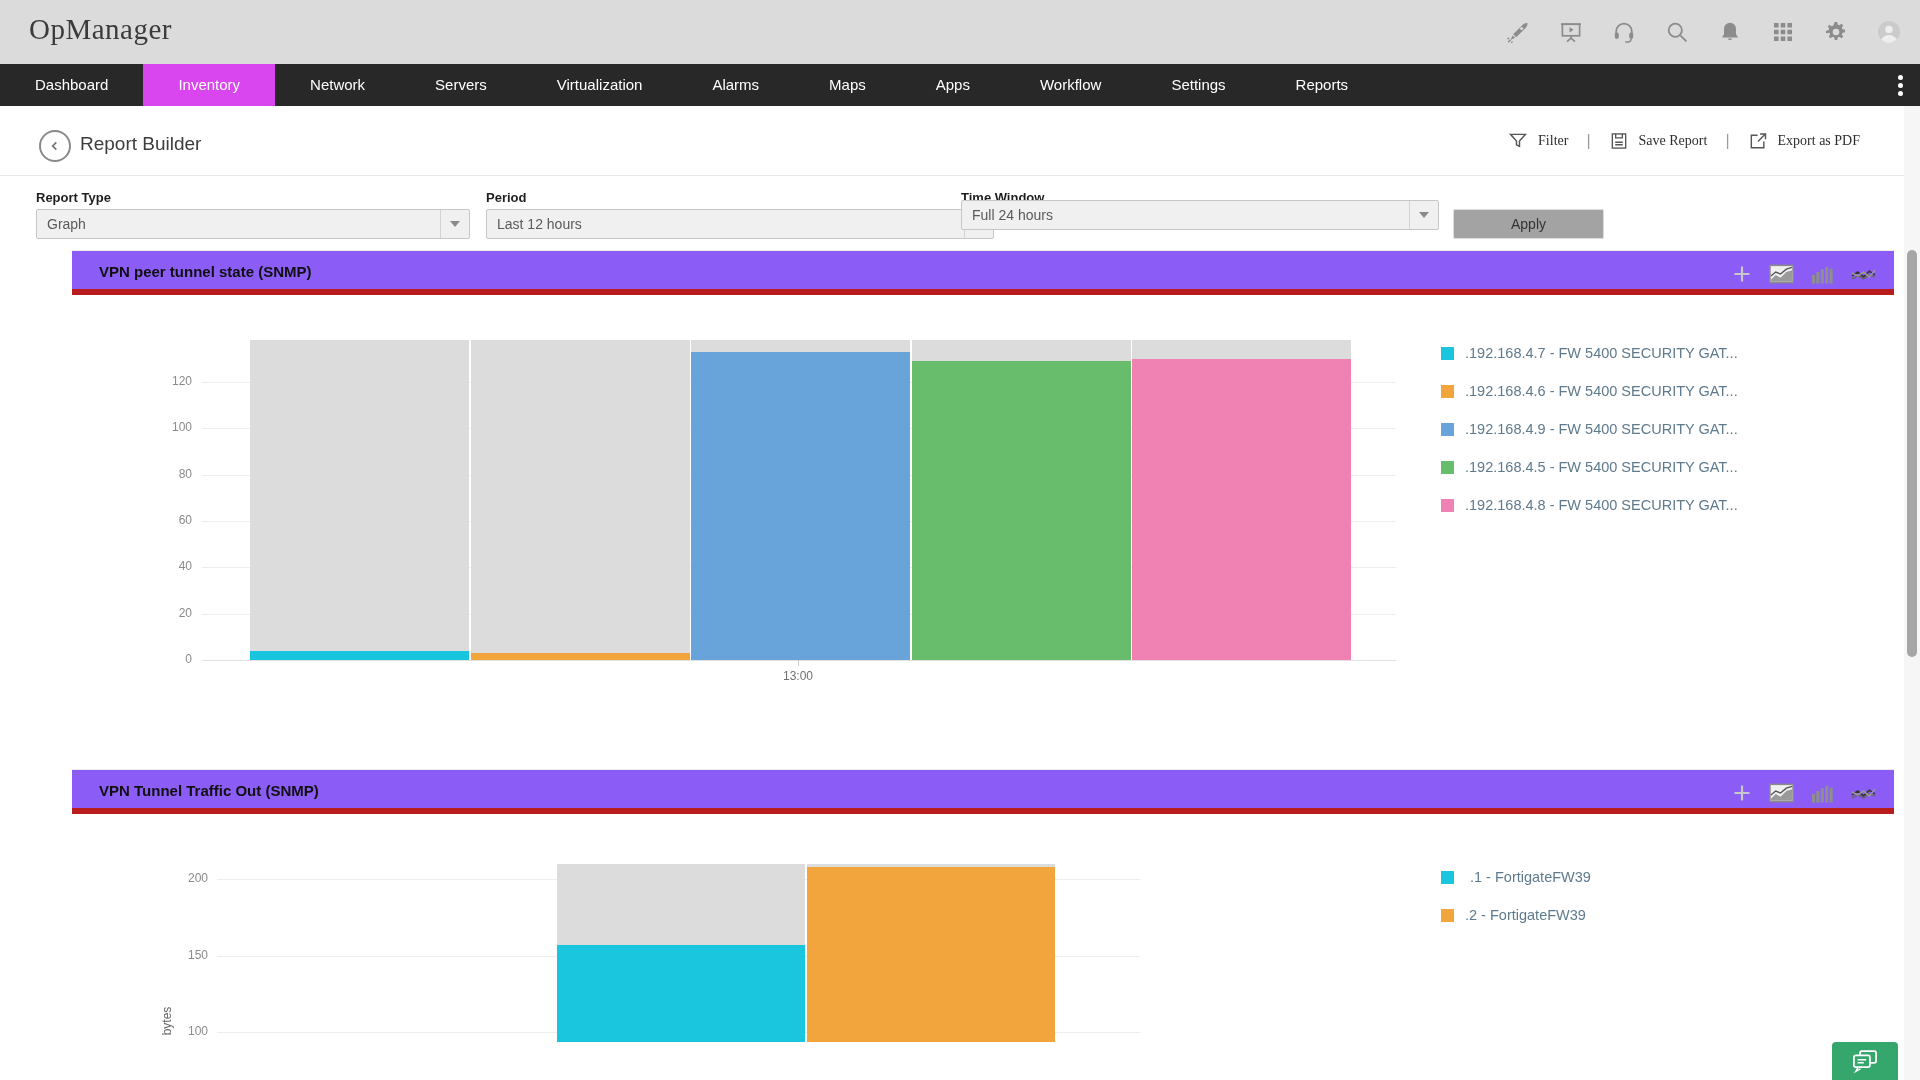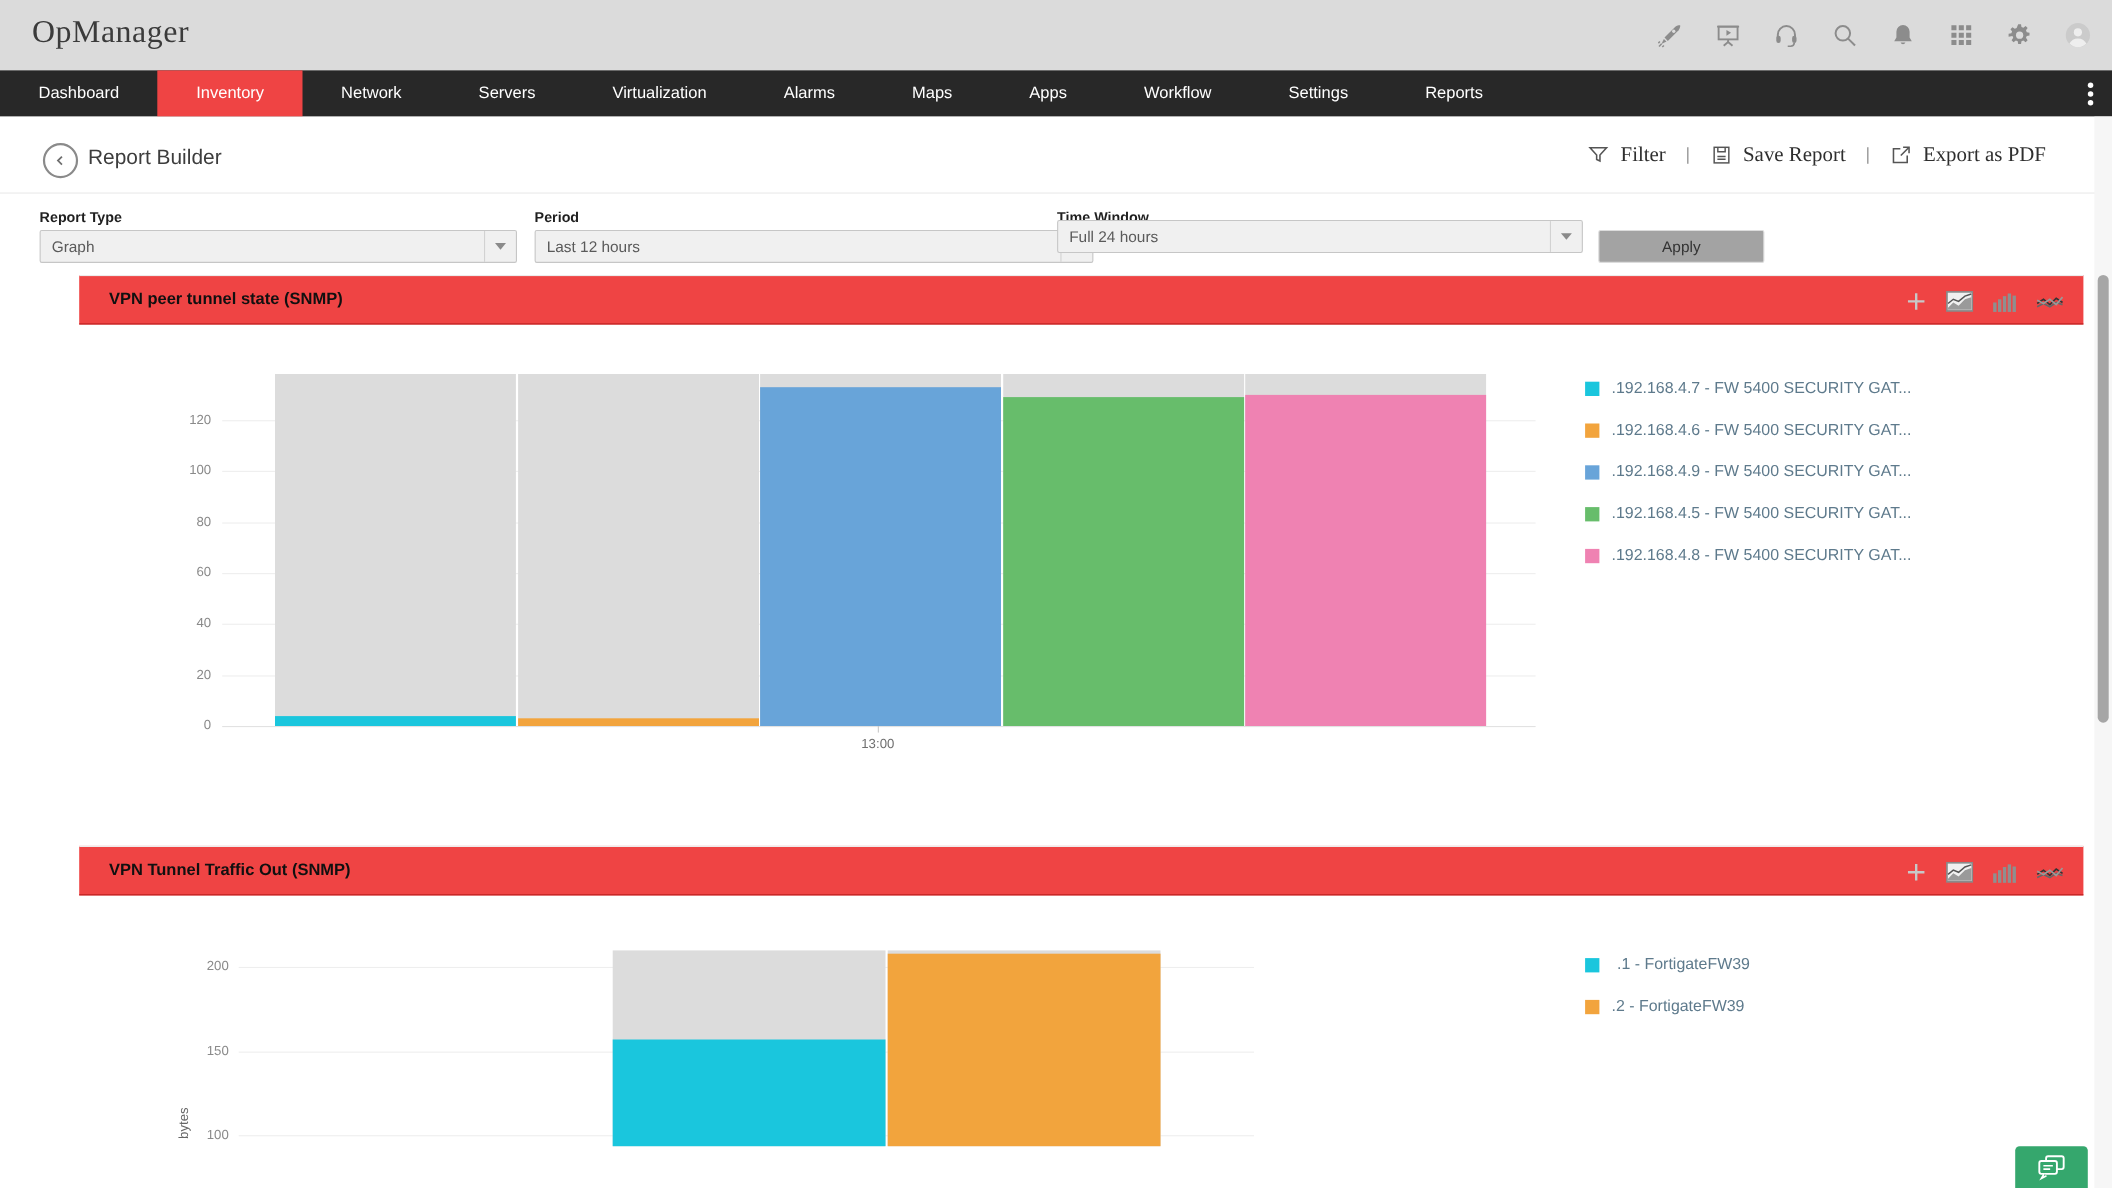--- a/index.html
+++ b/index.html
@@ -12,52 +12,52 @@
               border-bottom:1px solid #c7c7c7;}
   .logo{position:absolute;left:29px;top:13px;font-size:29px;color:#3b3b3b;letter-spacing:.5px;}
   .header-icons{position:absolute;right:18px;top:0;height:64px;display:flex;align-items:center;gap:27px;}
   .hicon{width:26px;height:26px;display:flex;align-items:center;justify-content:center;cursor:pointer;}
   .hicon svg{width:24px;height:24px;}
 
   
   .nav-bar{position:absolute;left:0;top:64px;width:1920px;height:42px;background:#282828;display:flex;}
   #nav-items{display:flex;height:42px;}
   .nav-item{height:42px;line-height:42px;padding:0 35px;color:#fff;font-size:15px;cursor:pointer;white-space:nowrap;}
-  .nav-item.active{background:#ef4444;}
+  .nav-item.active{background:#d946ef;}
   .nav-overflow{position:absolute;right:10px;top:0;height:42px;width:20px;display:flex;flex-direction:column;
                 align-items:center;justify-content:center;gap:3px;cursor:pointer;}
   .nav-overflow i{width:5px;height:5px;border-radius:50%;background:#fff;}
 
   
   .page-header{position:absolute;left:0;top:106px;width:1920px;height:69px;background:#fff;
                border-bottom:1px solid #e9e9e9;}
   .back-btn{position:absolute;left:39px;top:24px;width:28px;height:28px;border:2px solid #8a8a8a;
             border-radius:50%;display:flex;align-items:center;justify-content:center;cursor:pointer;}
   .back-btn svg{width:16px;height:16px;}
   .page-title{position:absolute;left:80px;top:27px;font-size:19px;color:#3d3d3d;}
   .toolbar{position:absolute;right:60px;top:0;height:69px;display:flex;align-items:center;gap:18px;}
-  .tool-btn{display:flex;align-items:center;gap:10px;cursor:pointer;color:#2f2f2f;font-size:19px;}
+  .tool-btn{display:flex;align-items:center;gap:10px;cursor:pointer;color:#2f2f2f;font-size:14px;}
   .tool-btn svg{width:20px;height:20px;}
   .tool-sep{color:#9a9a9a;font-size:16px;}
 
   
   .filter-label{position:absolute;font-size:13px;font-weight:bold;color:#1f1f1f;}
   .dropdown{position:absolute;height:30px;background:#f0f0f0;border:1px solid #c6c6c6;border-radius:2px;
             display:flex;align-items:center;cursor:pointer;box-sizing:border-box;}
   .dd-value{flex:1;padding:0 10px;font-size:14px;color:#5a5a5a;white-space:nowrap;overflow:hidden;}
   .dd-arrow{width:28px;height:100%;border-left:1px solid #d2d2d2;display:flex;align-items:center;justify-content:center;}
   .dd-arrow::after{content:"";width:0;height:0;border-left:5px solid transparent;border-right:5px solid transparent;
                    border-top:6px solid #8a8a8a;}
   .apply-btn{position:absolute;left:1453px;top:209px;width:151px;height:30px;background:#a3a3a3;
              border:1px solid #dcdcdc;border-radius:2px;font-size:14px;color:#333;display:flex;
              align-items:center;justify-content:center;cursor:pointer;box-sizing:border-box;}
 
   
-  .panel-header{position:absolute;left:72px;width:1822px;height:45px;background:#ef4444;
-                border-top:1px solid #ececec;border-bottom:1px solid #b91c1c;box-sizing:border-box;}
+  .panel-header{position:absolute;left:72px;width:1822px;height:45px;background:#8b5cf6;
+                border-top:1px solid #ececec;border-bottom:6px solid #b91c1c;box-sizing:border-box;}
   .panel-title{position:absolute;left:27px;top:12px;font-size:15px;font-weight:bold;color:#101010;}
   .panel-tools{position:absolute;right:18px;top:0;height:45px;display:flex;align-items:center;gap:17px;}
   .ptool{cursor:pointer;display:flex;align-items:center;}
 
   
   #chart-layer{position:absolute;inset:0;pointer-events:none;}
   .gridline{position:absolute;height:1px;background:#eeeeee;}
   .gridline.zero{background:#e2e2e2;}
   .ytick{position:absolute;font-size:12px;color:#8a8a8a;text-align:right;width:60px;}
   .bar{position:absolute;}

